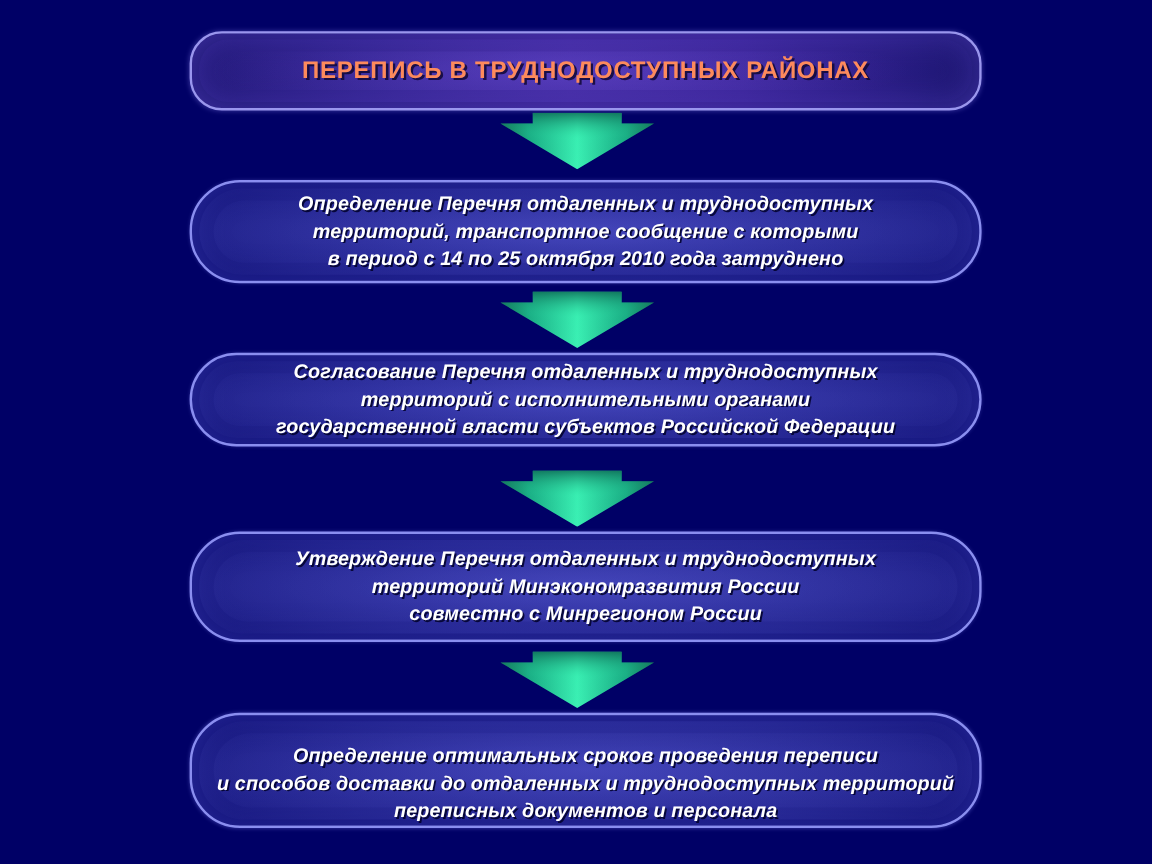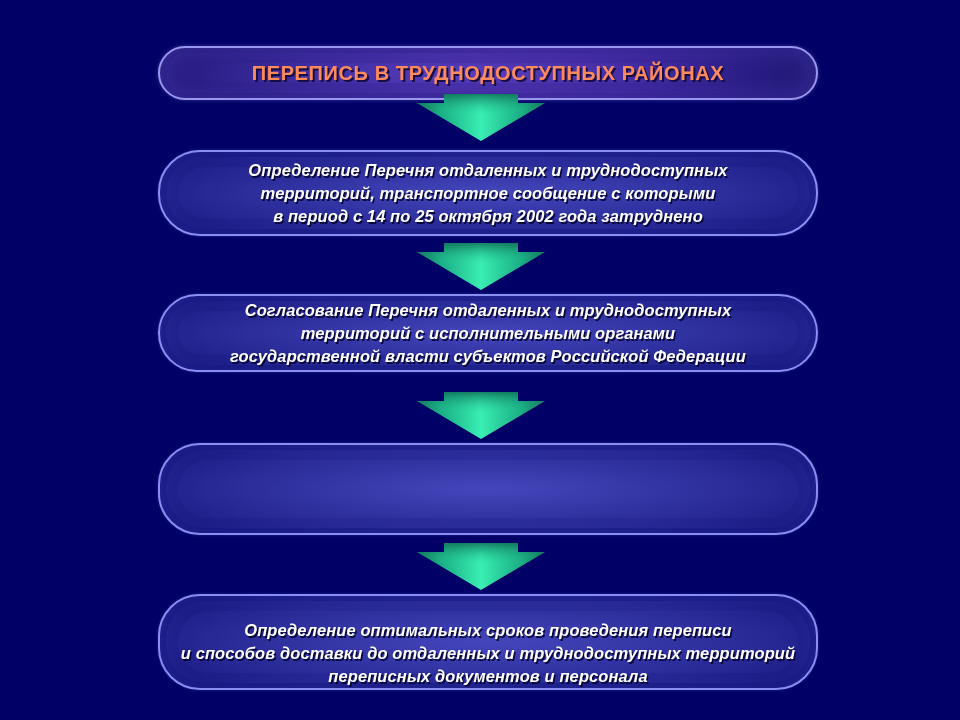--- a/index.html
+++ b/index.html
@@ -80,22 +80,22 @@
     font-size: 16.5px;
     line-height: 23px;
     letter-spacing: 0.1px;
     text-shadow: 1.5px 1.5px 0 rgba(0,0,40,0.85);
     padding: 0 18px;
     white-space: pre-line;
   }
 
   
   #title-box {
-    top: 46px;
-    height: 54px;
+    top: 26px;
+    height: 66px;
     border-radius: 27px;
     border: 2px solid #9a96ee;
     background:
       linear-gradient(90deg,
         rgba(26,20,110,1) 0%,
         rgba(40,28,128,1) 22%,
         rgba(58,34,146,1) 48%,
         rgba(52,30,140,1) 70%,
         rgba(30,22,116,1) 92%,
         rgba(22,18,104,1) 100%),
@@ -177,21 +177,21 @@
       </defs>
       <polygon points="27,0 101,0 101,9 128,9 64,47 0,9 27,9" fill="url(#ag1)"></polygon>
       <polygon points="27,0 101,0 101,9 128,9 64,47 0,9 27,9" fill="url(#ag1v)"></polygon>
     </svg>
   </div>
 
   <div class="flow-box" id="box-1">
     <div class="inner-bands"></div>
     <div class="box-text">Определение Перечня отдаленных и труднодоступных
 территорий, транспортное сообщение с которыми
-в период с 14 по 25 октября 2002 года затруднено</div>
+в период с 14 по 25 октября 2010 года затруднено</div>
   </div>
 
   <div class="arrow" id="arrow-2">
     <svg viewBox="0 0 128 47" preserveAspectRatio="none" aria-hidden="true">
       <polygon points="27,0 101,0 101,9 128,9 64,47 0,9 27,9" fill="url(#ag1)"></polygon>
       <polygon points="27,0 101,0 101,9 128,9 64,47 0,9 27,9" fill="url(#ag1v)"></polygon>
     </svg>
   </div>
 
   <div class="flow-box" id="box-2">
@@ -203,20 +203,23 @@
 
   <div class="arrow" id="arrow-3">
     <svg viewBox="0 0 128 47" preserveAspectRatio="none" aria-hidden="true">
       <polygon points="27,0 101,0 101,9 128,9 64,47 0,9 27,9" fill="url(#ag1)"></polygon>
       <polygon points="27,0 101,0 101,9 128,9 64,47 0,9 27,9" fill="url(#ag1v)"></polygon>
     </svg>
   </div>
 
   <div class="flow-box" id="box-3">
     <div class="inner-bands"></div>
+    <div class="box-text">Утверждение  Перечня отдаленных и труднодоступных
+территорий Минэкономразвития России
+совместно с Минрегионом России</div>
   </div>
 
   <div class="arrow" id="arrow-4">
     <svg viewBox="0 0 128 47" preserveAspectRatio="none" aria-hidden="true">
       <polygon points="27,0 101,0 101,9 128,9 64,47 0,9 27,9" fill="url(#ag1)"></polygon>
       <polygon points="27,0 101,0 101,9 128,9 64,47 0,9 27,9" fill="url(#ag1v)"></polygon>
     </svg>
   </div>
 
   <div class="flow-box" id="box-4">

